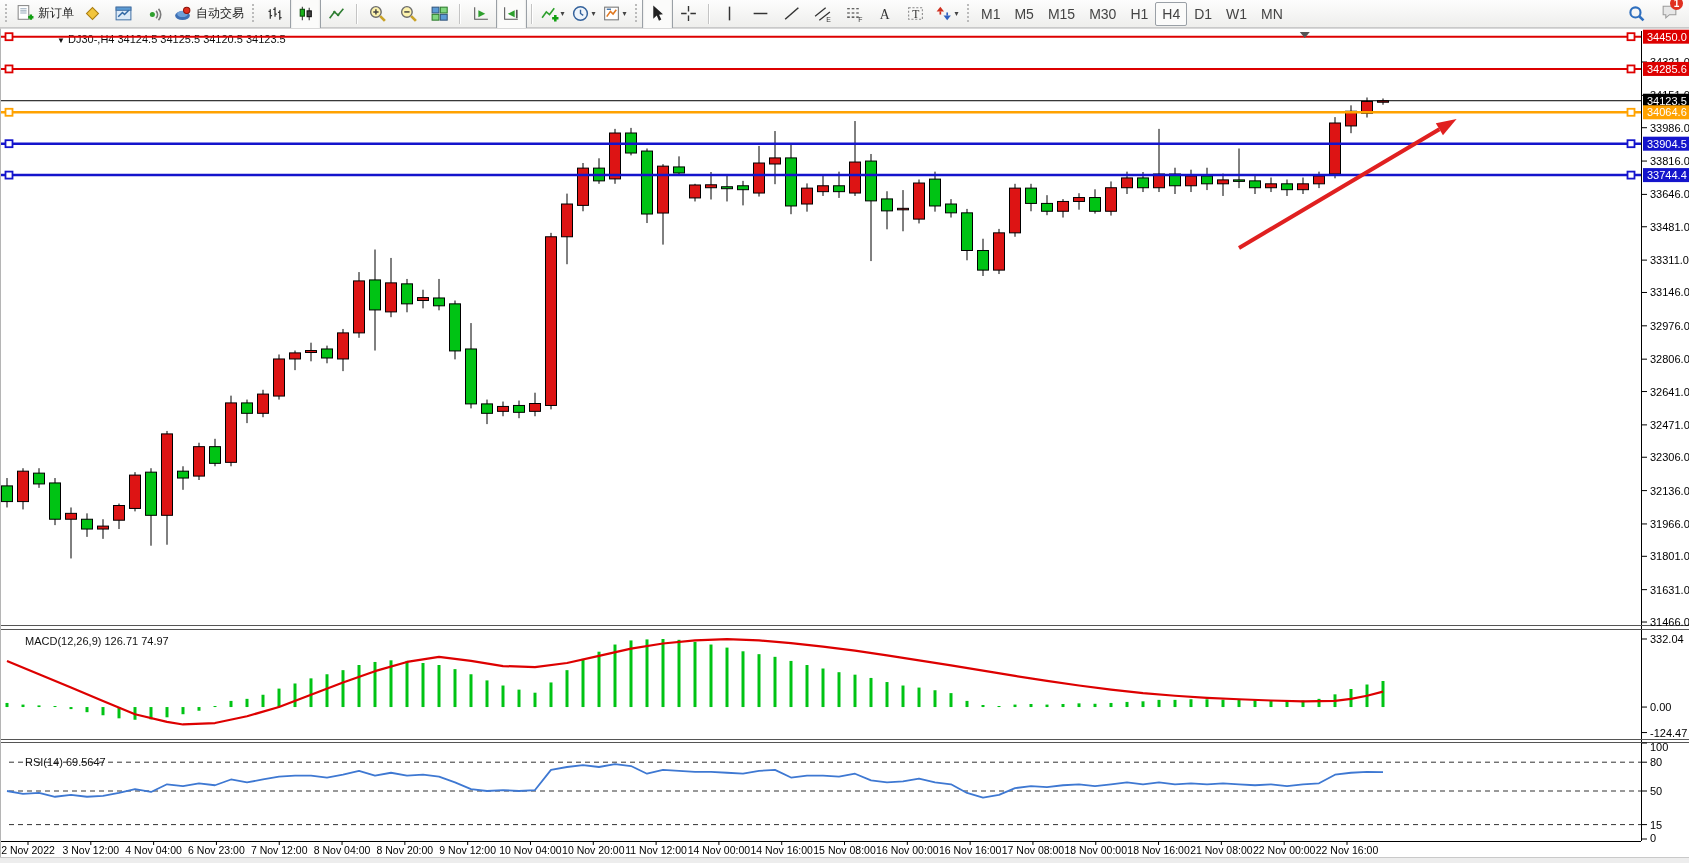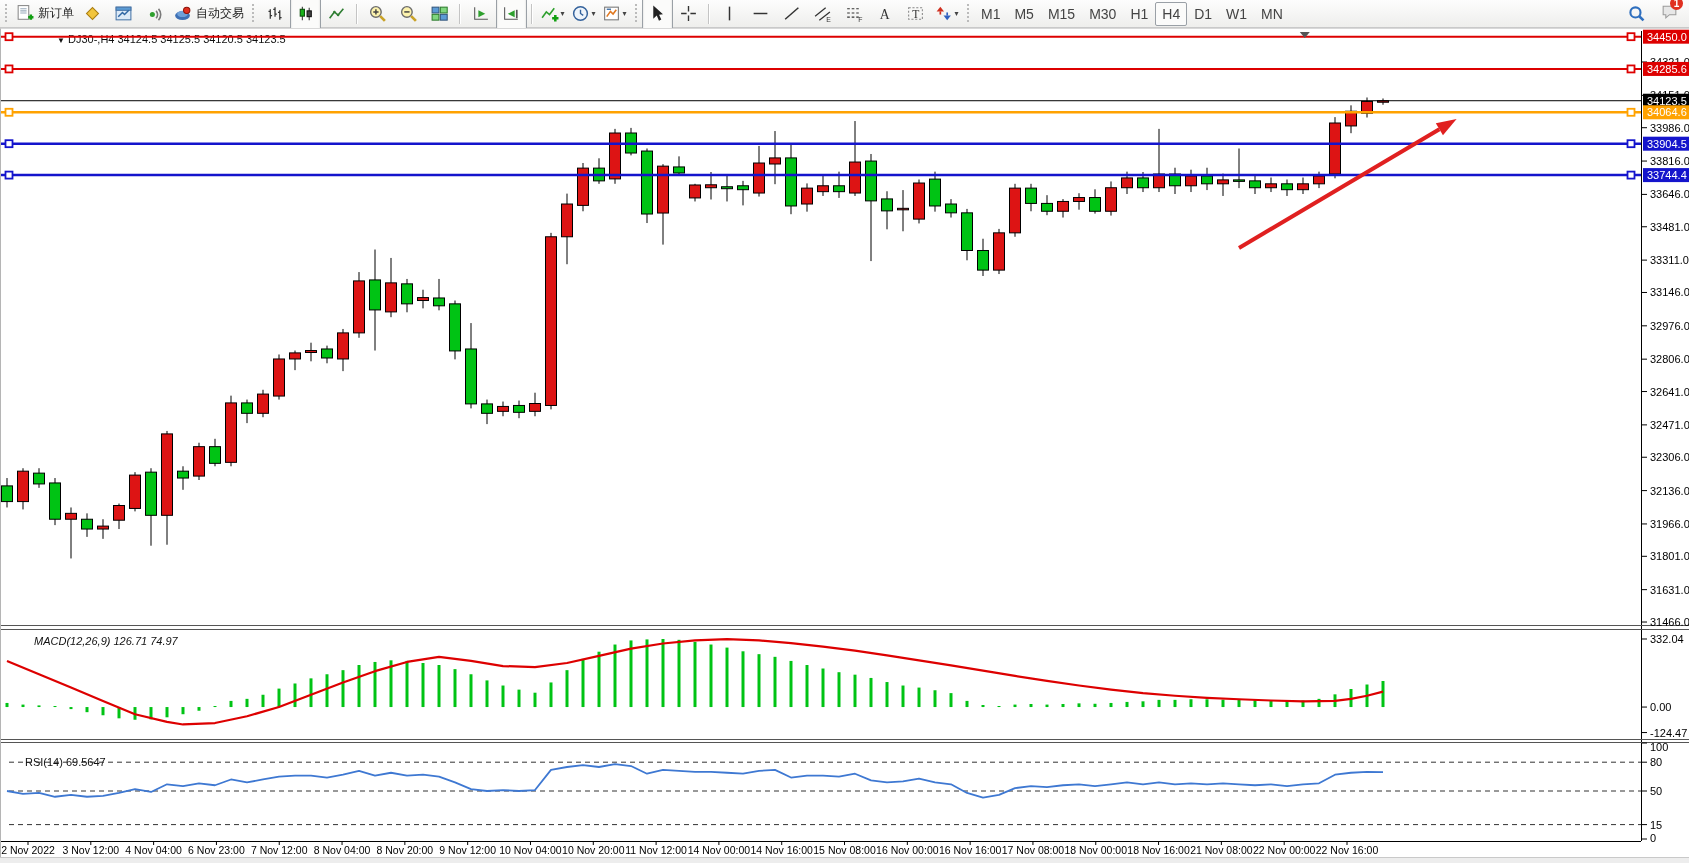--- a/index.html
+++ b/index.html
@@ -288,21 +288,21 @@
       <span class="chat-wrap"><span><svg width="19" height="19" viewBox="0 0 18 18">
             <path d="M3 4h12v8H9l-3.5 3v-3H3z" fill="#e7e7e7" stroke="#9a9a9a"></path>
           </svg></span><span class="badge">1</span></span>
     </div>
 
   <div class="chart-wrap">
     <div class="overlay-label" style="left:16px;top:4px;margin-left:40px;">
       <span style="font-size:8px;">▼</span>
       <span>DJ30-,H4  34124.5 34125.5 34120.5 34123.5</span>
     </div>
-    <div class="overlay-label" style="left:33px;top:606px;font-style:italic;">MACD(12,26,9) 126.71 74.97</div>
+    <div class="overlay-label" style="left:24px;top:606px;">MACD(12,26,9) 126.71 74.97</div>
     <div class="overlay-label" style="left:24px;top:727px;">RSI(14) 69.5647</div>
     <div id="svg-holder">
         <svg id="chart-svg" width="1689" height="835" viewBox="0 28 1689 835">
           <g>
             <line x1="1640.5" y1="30" x2="1640.5" y2="840" stroke="#000" stroke-width="1"></line>
             <line x1="0" y1="624.5" x2="1689" y2="624.5" stroke="#555"></line>
             <line x1="0" y1="628.5" x2="1689" y2="628.5" stroke="#555"></line>
             <line x1="0" y1="738.5" x2="1689" y2="738.5" stroke="#555"></line>
             <line x1="0" y1="741.5" x2="1689" y2="741.5" stroke="#555"></line>
             <line x1="0" y1="840.5" x2="1640" y2="840.5" stroke="#000"></line>

